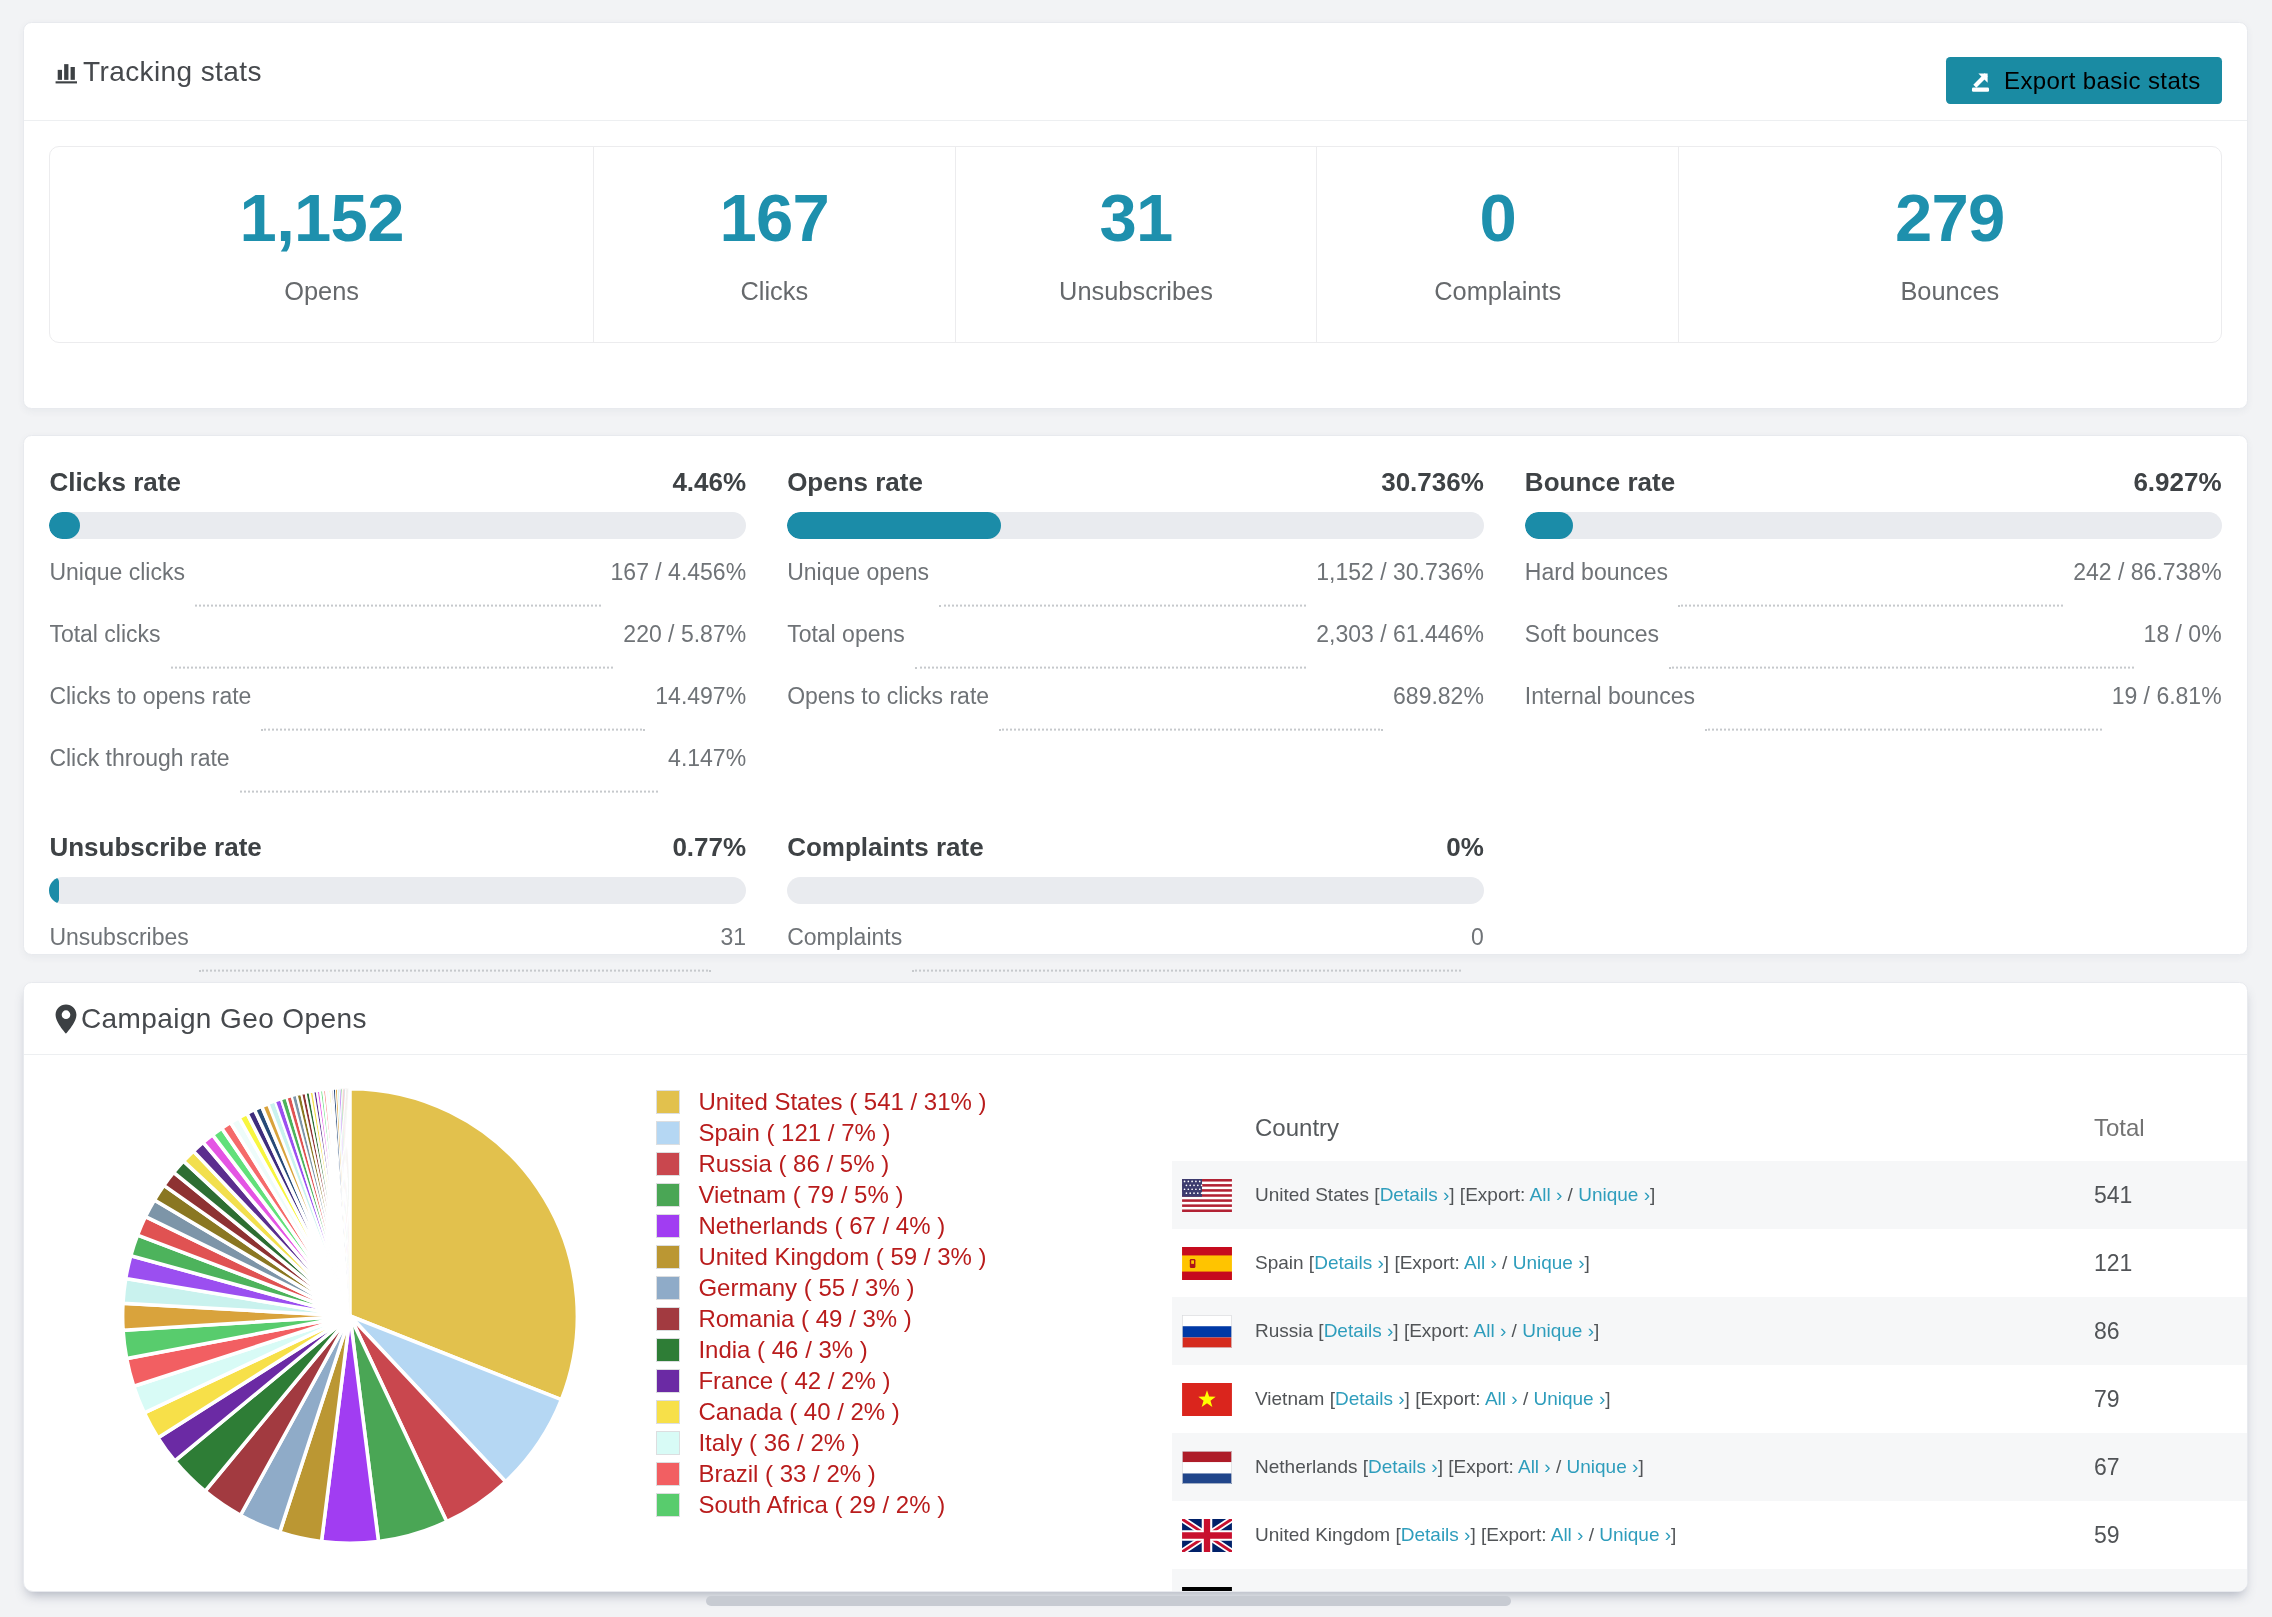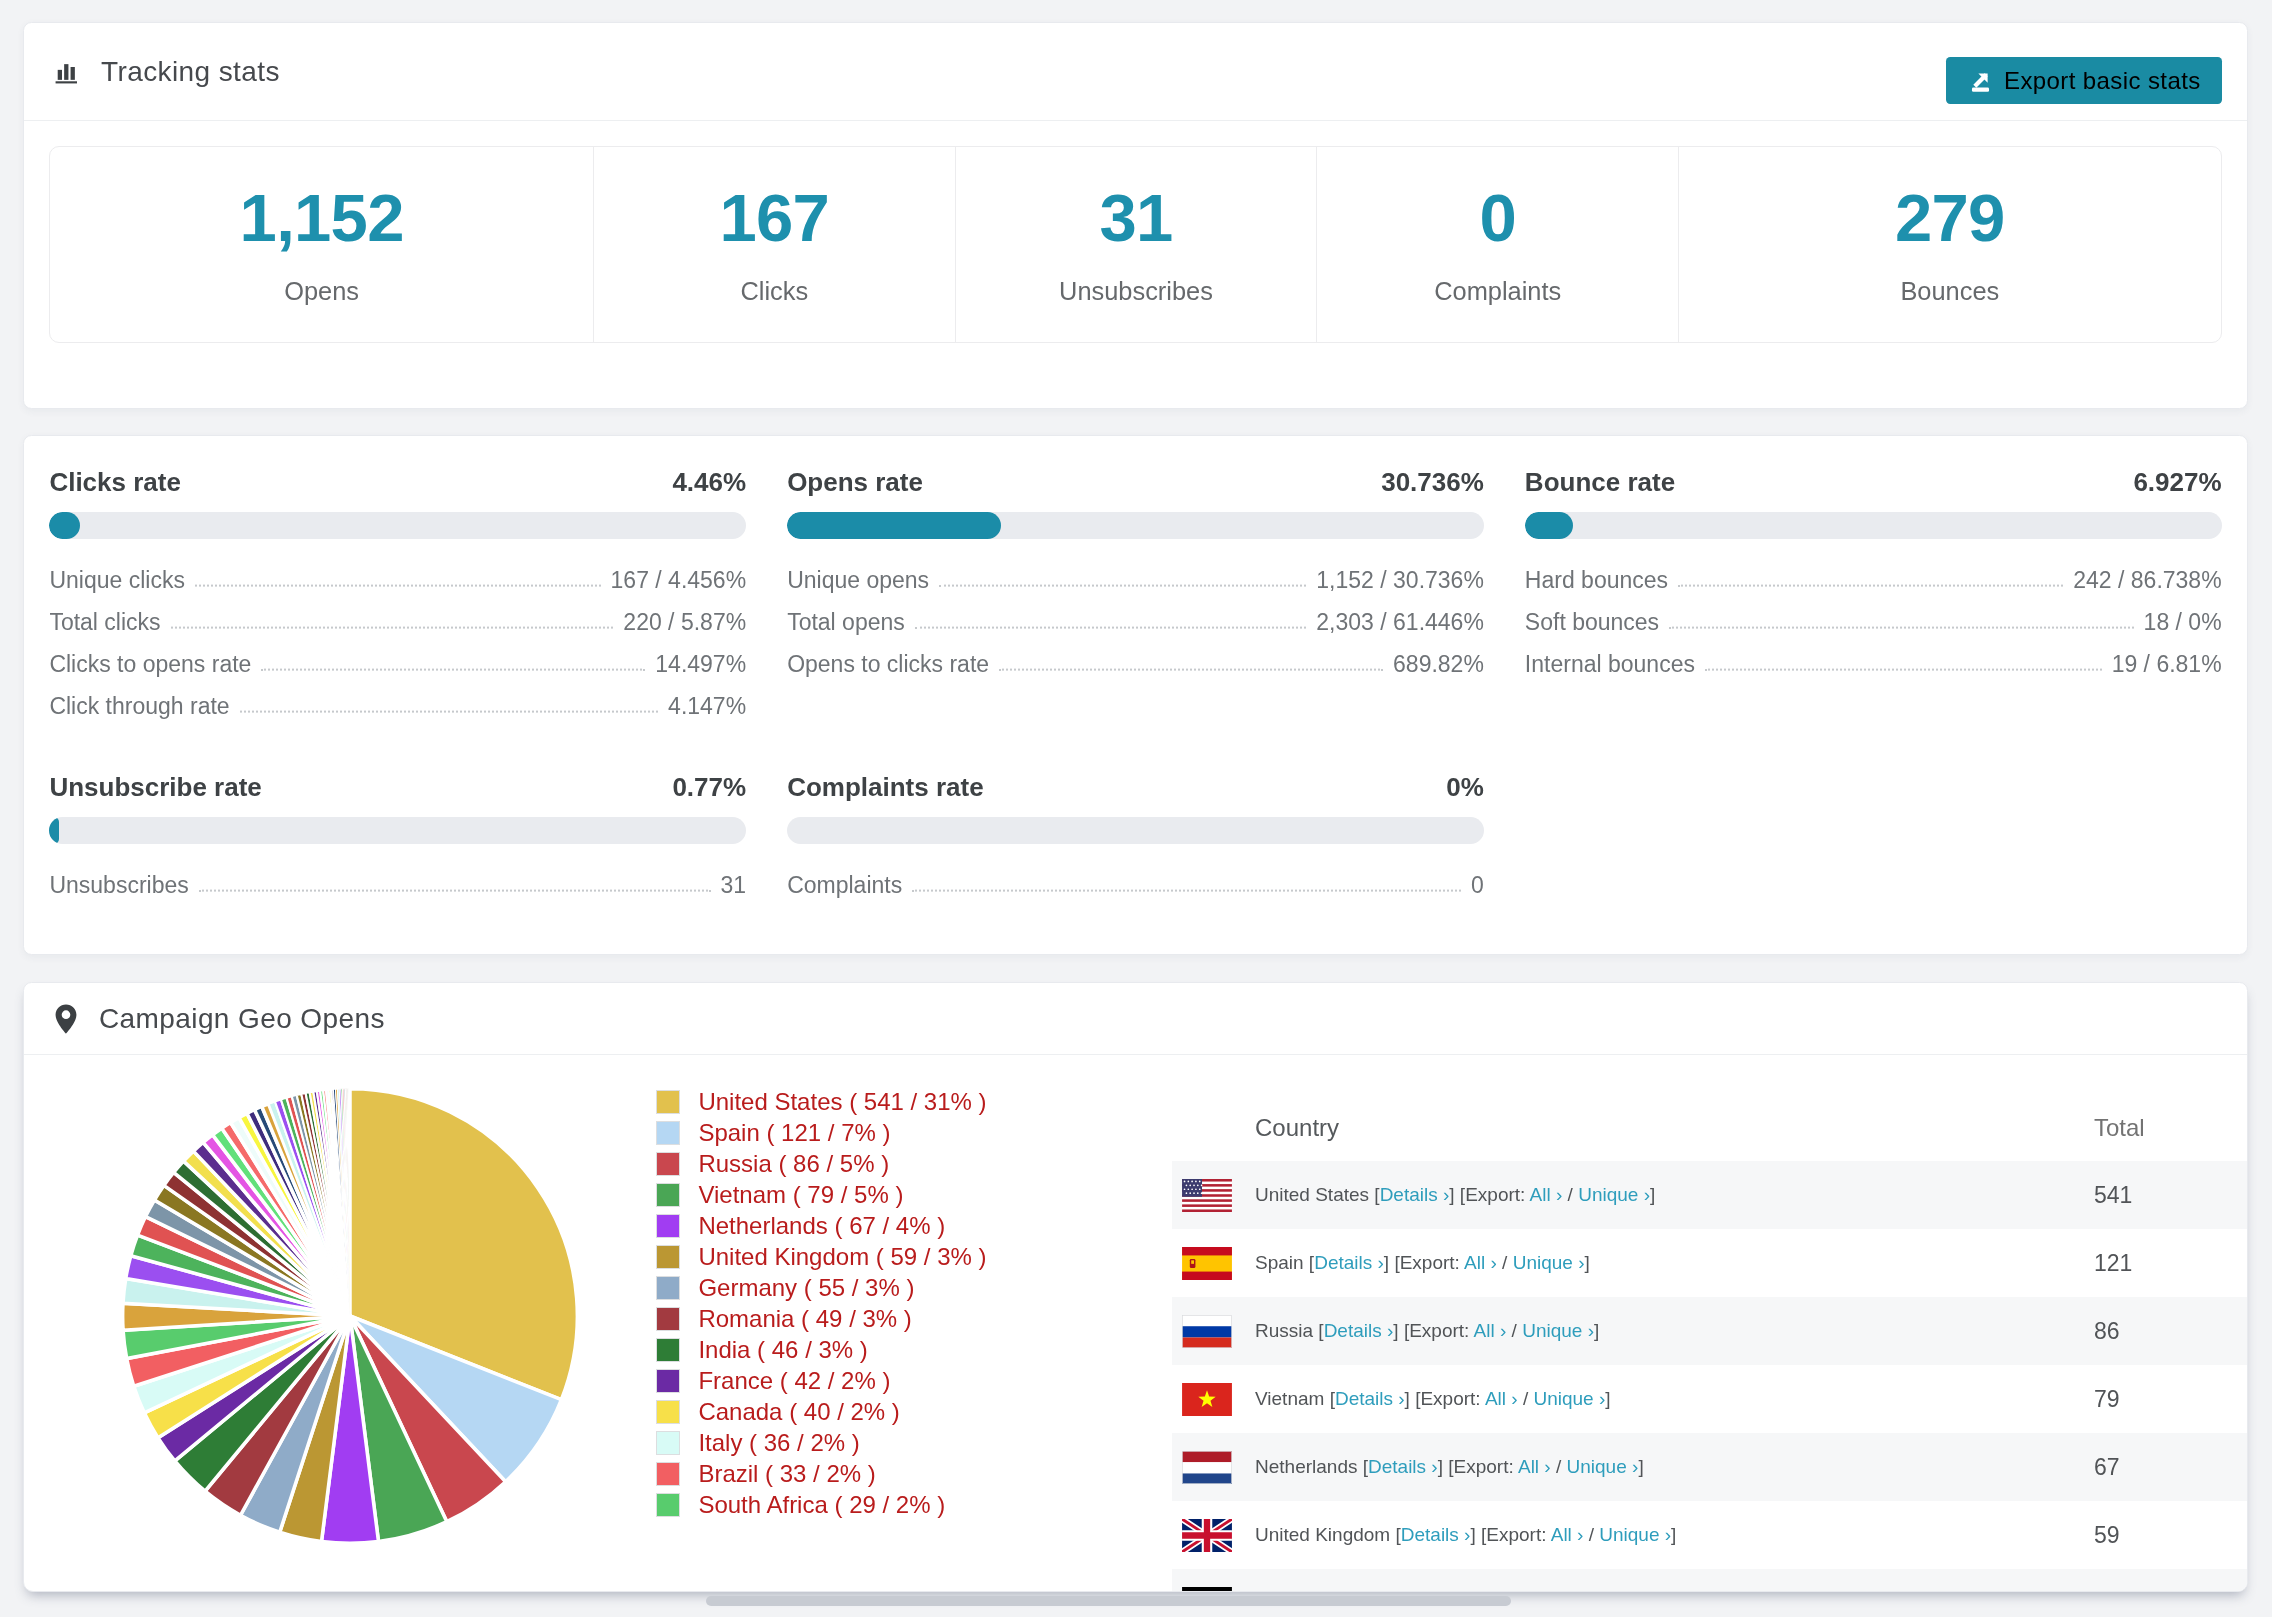--- a/index.html
+++ b/index.html
@@ -14,21 +14,21 @@
     border:0.7px solid #e8eaee;border-radius:8.5px;
     box-shadow:0 2.1px 7px rgba(60,70,90,.05);
     box-sizing:border-box;
   }
   #card-tracking{top:22px;height:387px;}
   #card-rates{top:435px;height:520px;}
   #card-geo{top:982px;height:610px;overflow:hidden;border-bottom-left-radius:10px;border-bottom-right-radius:10px;box-shadow:0 7px 11.3px -4.2px rgba(90,100,125,.45);}
 
   
   .card-head{
-    height:98px;display:flex;align-items:center;gap:19px;
+    height:98px;display:flex;align-items:center;gap:1px;
     padding:0 28px;border-bottom:1.4px solid #edeff1;position:relative;box-sizing:border-box;
   }
   .card-title{font-size:28px;color:#46494d;font-weight:500;letter-spacing:0.4px;}
   .head-icon{flex:0 0 auto;display:flex;align-items:center;}
 
   
   .export-btn{
     position:absolute;right:25.4px;top:34px;height:47px;
     background:#1a8ba3;color:#000000;border:none;border-radius:4.2px;
     display:flex;align-items:center;gap:10px;padding:0 21px;
@@ -51,21 +51,21 @@
     padding:31px 25.4px 0 25.4px;
     display:grid;grid-template-columns:repeat(3,1fr);
     column-gap:41px;row-gap:45px;
   }
   .rate-head{display:flex;justify-content:space-between;align-items:baseline;height:35px;margin-bottom:10px;}
   .rate-title{font-size:26px;font-weight:700;color:#3e4245;}
   .rate-value{font-size:26px;font-weight:700;color:#3e4245;}
   .bar-track{height:27px;border-radius:13.4px;background:#e9ebef;overflow:hidden;}
   .bar-fill{height:100%;border-radius:13.4px;background:#1b8ca8;}
   .rate-rows{margin-top:20px;}
-  .rate-row{height:42px;display:flex;align-items:center;}
+  .rate-row{height:42px;display:flex;margin-top:20px;}
   .rr-label{font-size:23px;color:#6f7377;white-space:nowrap;}
   .rr-dots{flex:1;border-bottom:2.1px dotted #c6c9cc;margin:0 10px;transform:translateY(5.6px);}
   .rr-value{font-size:23px;color:#6f7377;white-space:nowrap;}
 
   
   #geo-head{height:72px;}
   #pie-chart{position:absolute;left:93px;top:100px;}
   .legend{position:absolute;left:632px;top:103px;}
   .legend-item{display:flex;align-items:center;height:31px;}
   .legend-swatch{width:24px;height:24px;border:1.4px solid #dcdee0;box-sizing:border-box;margin-right:18.4px;flex:0 0 auto;}

